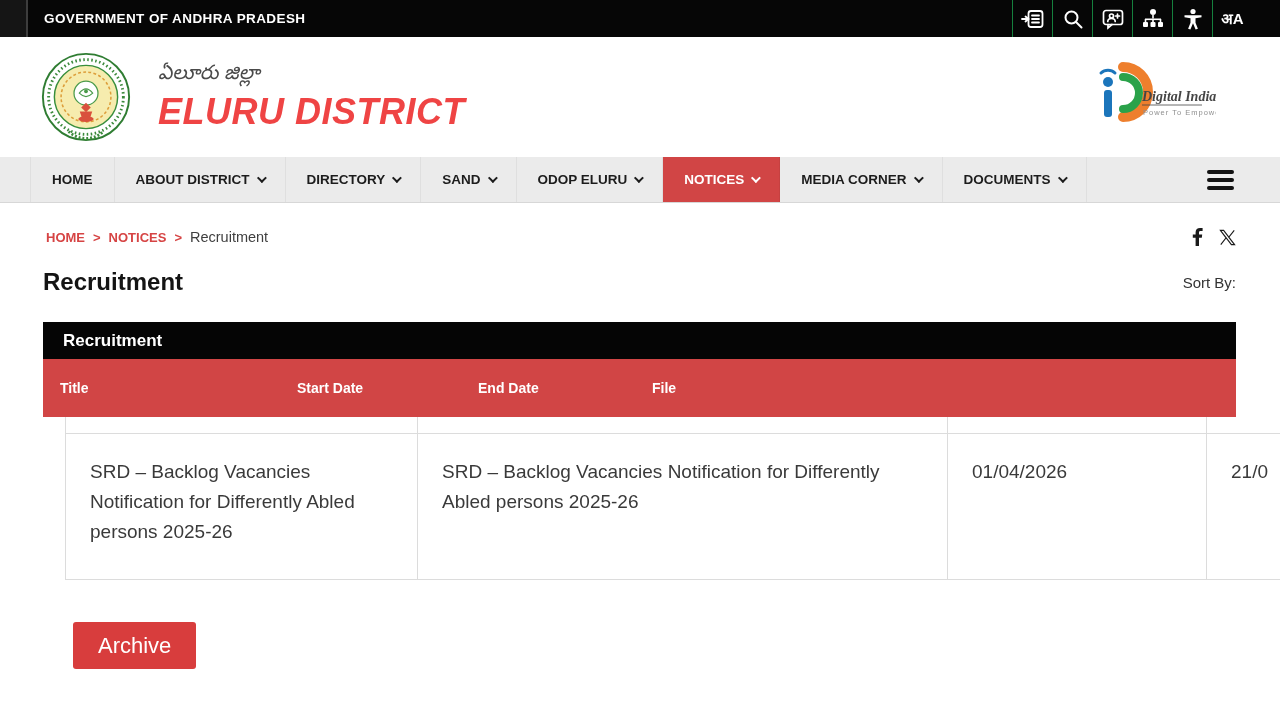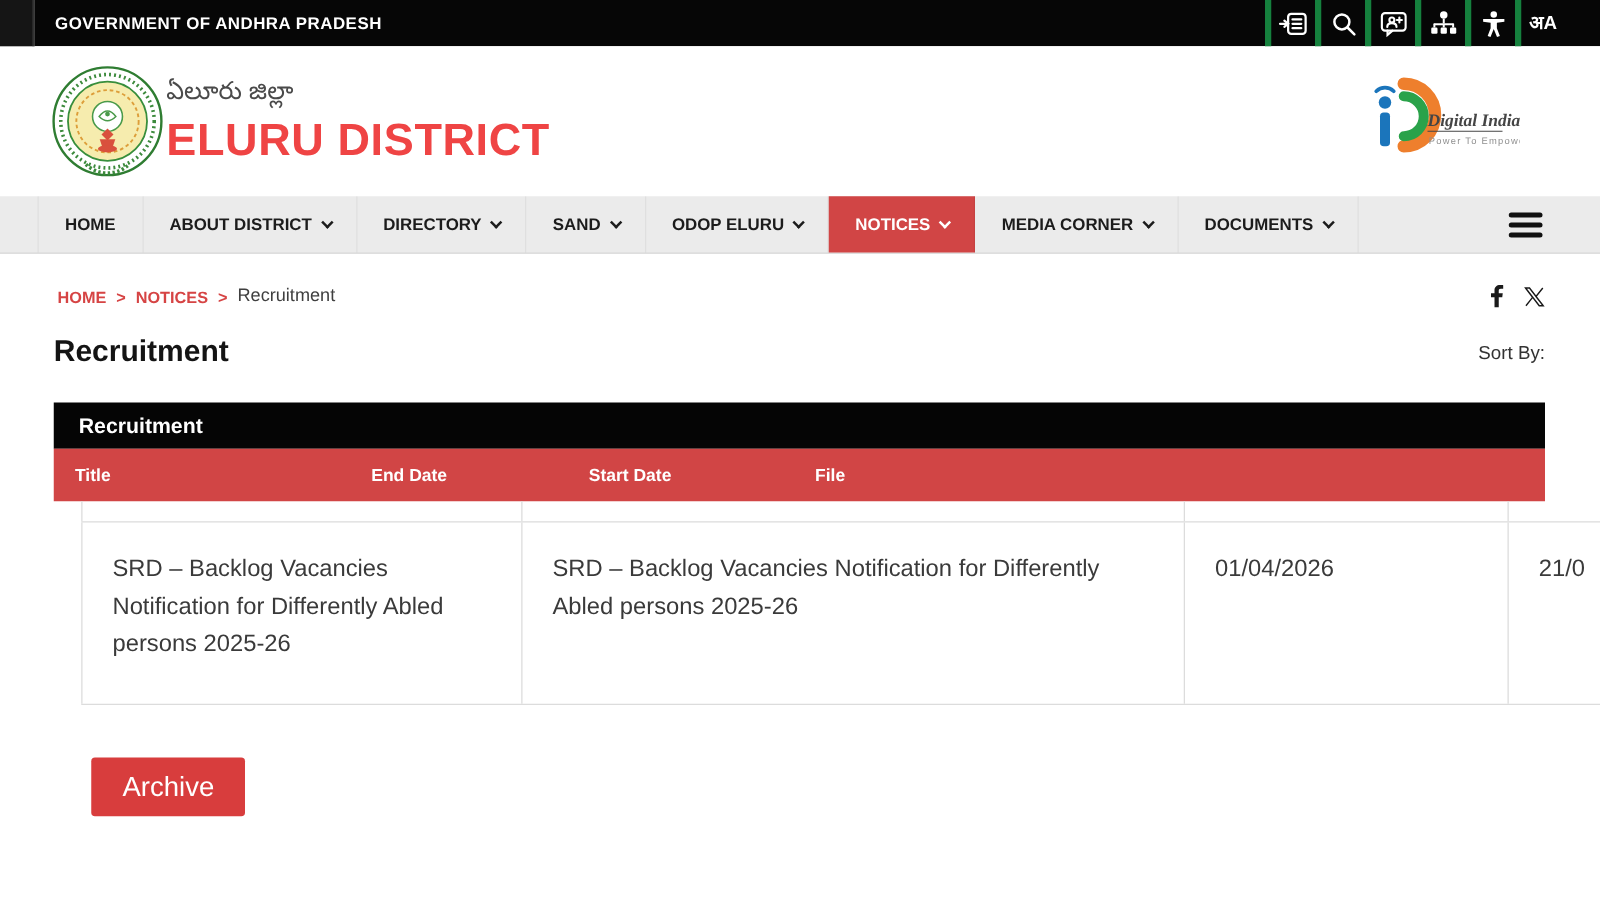--- a/index.html
+++ b/index.html
@@ -6,30 +6,30 @@
   html,body { width:1280px; height:720px; overflow:hidden; background:#fff;
               font-family:"Liberation Sans","DejaVu Sans",sans-serif; }
 
   
   .topbar { display:flex; align-items:stretch; height:37px; background:#060606; color:#fff; }
   .topbar .corner { width:27px; background:#151515; border-right:1px solid #3d3d3d; }
   .topbar .tel { display:flex; align-items:center; padding:0 14px 0 9px; font-size:15px; color:#f2f2f2; }
   .topbar .vdiv { width:1px; background:#3d3d3d; }
   .topbar .eng { display:flex; align-items:center; padding:0 16px; font-size:13.5px; font-weight:700; letter-spacing:.4px; }
   .topbar .spacer { flex:1; }
-  .icon-cell { width:40px; display:grid; place-items:center; border-left:5px solid #15803d; cursor:pointer; }
+  .icon-cell { width:40px; display:grid; place-items:center; border-left:1px solid #15803d; cursor:pointer; }
   .icon-cell:last-of-type { border-right:1px solid #3d3d3d; }
   .icon-cell svg { display:block; }
   .topbar .tail { width:28px; }
   .lang-txt { font-size:15px; font-weight:700; color:#fff; line-height:1; }
 
   
   .header { height:120px; display:flex; align-items:center; padding:0 64px 0 40px; background:#fff; }
   .brand { display:flex; align-items:center; cursor:pointer; }
-  .brand-text { margin-left:1px; }
+  .brand-text { margin-left:26px;font-style:italic; }
   .brand-text .t1 { font-size:20px; color:#4a4a4a; margin-bottom:2px; }
   .brand-text .t2 { font-size:36px; font-weight:700; color:#ef4444; letter-spacing:.5px; }
   .digital-india { margin-left:auto; }
 
   
   .nav { height:46px; background:#ebebeb; border-bottom:1px solid #d7d7d7; display:flex; align-items:stretch; padding-left:30px; }
   .nav-item { display:flex; align-items:center; gap:7px; padding:0 21px; font-size:13.5px; font-weight:700;
               color:#1c1c1c; cursor:pointer; border-right:1px solid rgba(0,0,0,.05); white-space:nowrap; }
   .nav-item:first-child { border-left:1px solid rgba(0,0,0,.05); }
   .chev { width:7px; height:7px; border-right:2px solid #1c1c1c; border-bottom:2px solid #1c1c1c;
@@ -56,21 +56,21 @@
   .sort-label { font-size:15px; color:#333; }
   .sort-select { width:177px; height:34px; border:1px solid #c9c9c9; border-radius:4px; background:#fff;
                  display:flex; align-items:center; padding:0 12px; font-size:14px; color:#444; cursor:pointer; }
   .sort-caret { margin-left:auto; width:0; height:0; border-left:5px solid transparent;
                 border-right:5px solid transparent; border-top:6px solid #222; }
 
   
   .table-zone { margin:26px 0 0 43px; width:1193px; }
   .tbl-caption { height:37px; background:#050505; color:#fff; font-size:17px; font-weight:700;
                  display:flex; align-items:center; padding-left:20px; }
-  .tbl-head { display:flex; background:var(--red); height:42px; color:#fff; font-size:14px; font-weight:700;text-align:center; }
+  .tbl-head { display:flex; background:var(--red); height:58px; color:#fff; font-size:14px; font-weight:700;text-align:center; }
   .tbl-head .hc { display:flex; align-items:center; padding-left:17px; }
   .hc1{width:237px;} .hc2{width:358px;} .hc3{width:181px;} .hc4{width:174px;} .hc5{width:243px;}
 
   .tbl-body { margin-left:22px; width:1700px; font-size:19px; color:#3a3a3a; }
   .spacer-row { display:flex; height:16px; }
   .spacer-row .sc { border-right:1px solid #dcdcdc; }
   .spacer-row .sc:first-child { border-left:1px solid #dcdcdc; }
   .data-row { display:flex; border-top:1px solid #dcdcdc; border-bottom:1px solid #dcdcdc; }
   .data-row .dc { border-right:1px solid #dcdcdc; padding:23px 24px; line-height:30px; min-height:145px; }
   .data-row .dc:first-child { border-left:1px solid #dcdcdc; }
@@ -247,22 +247,22 @@
     <span class="sort-label">Sort By:</span>
   </div>
 </div>
 
 
 <div class="table-zone">
   <div class="tbl-caption">Recruitment</div>
 
   <div class="tbl-head">
     <div class="hc hc1">Title</div>
+    <div class="hc hc3">Start Date</div>
     <div class="hc hc4">End Date</div>
-    <div class="hc hc3">Start Date</div>
     <div class="hc hc5">File</div>
   </div>
 
   <div class="tbl-body">
     <div class="spacer-row">
       <div class="sc c1"></div>
         <div class="sc c2"></div>
         <div class="sc c3"></div>
         <div class="sc c4"></div>
     </div>

